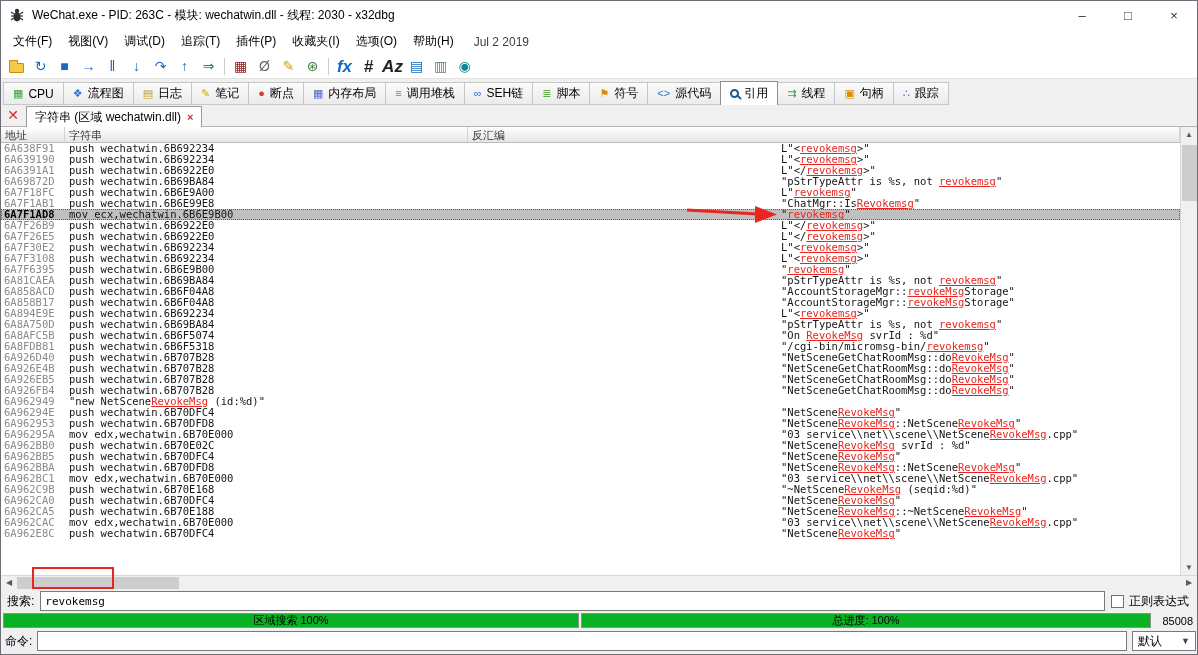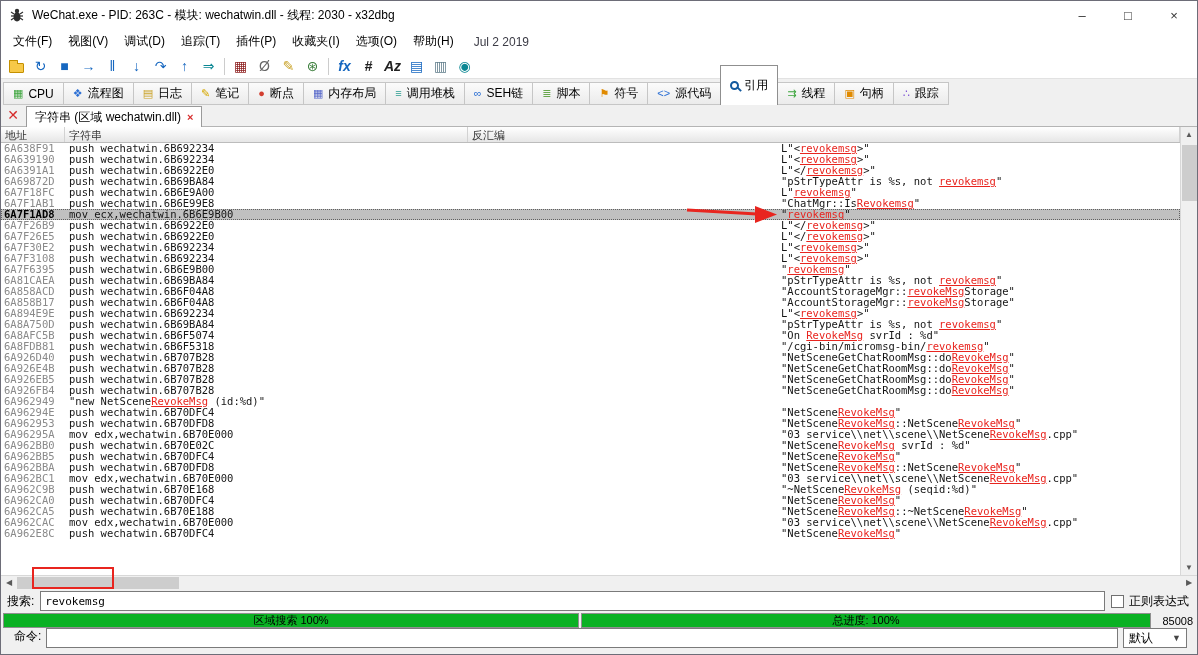--- a/index.html
+++ b/index.html
@@ -26,30 +26,30 @@
   .menubar{height:25px;flex:0 0 25px;background:#ffffff;display:flex;align-items:center;padding-left:4px;}
   .menu-items{display:flex;align-items:center;height:100%;}
   .menu-item{padding:4px 8px;font-size:12px;}
   .build-date{margin-left:12px;color:#3c3c46;font-size:12px;}
 
   
   .toolbar{height:25px;flex:0 0 25px;background:#ffffff;display:flex;align-items:center;gap:1px;
     padding-left:4px;border-bottom:1px solid #e2e2e2;}
   .tb-btn{width:23px;height:22px;display:flex;align-items:center;justify-content:center;}
   .tb-glyph{font-size:14px;line-height:1;}
-  .tb-text{font-size:14px;font-weight:bold;font-style:italic;}
+  .tb-text{font-size:17px;font-weight:bold;font-style:italic;}
   .tb-sep{width:1px;height:17px;background:#cccccc;margin:0 3px;}
   .icon-folder{width:15px;height:10px;background:#f7c948;border:1px solid #c49000;border-radius:1px;position:relative;margin-top:3px;display:inline-block;}
   .icon-folder::before{content:"";position:absolute;top:-4px;left:-1px;width:7px;height:3px;background:#f7c948;border:1px solid #c49000;border-bottom:none;border-radius:1px 1px 0 0;}
 
   
   .tabbar{height:26px;flex:0 0 26px;background:#f0f0f0;display:flex;align-items:flex-end;padding:0 0 0 2px;}
   .tab{height:23px;display:flex;align-items:center;gap:5px;padding:0 9px;font-size:12px;
     background:linear-gradient(#fbfbfb,#ebebeb);border:1px solid #c6c6c6;margin-right:-1px;}
-  .tab.active{height:40px;background:#ffffff;border:1px solid #8f8f8f;border-bottom:none;position:relative;z-index:2;}
+  .tab.active{height:24px;background:#ffffff;border:1px solid #8f8f8f;border-bottom:none;position:relative;z-index:2;}
   .tab-glyph{font-size:11px;line-height:1;}
   .mag-icon{width:9px;height:9px;border:2px solid #13599e;border-radius:50%;position:relative;display:inline-block;}
   .mag-icon::after{content:"";position:absolute;width:6px;height:2px;background:#13599e;transform:rotate(45deg);right:-5px;bottom:-2px;}
 
   
   .subtabbar{height:22px;flex:0 0 22px;background:#f0f0f0;display:flex;align-items:flex-end;padding-left:3px;gap:4px;border-bottom:1px solid #b4b4b4;}
   .close-all-btn{width:18px;height:18px;margin-bottom:2px;display:flex;align-items:center;justify-content:center;
     color:#d62b2b;font-weight:bold;font-size:14px;}
   .subtab{height:21px;display:flex;align-items:center;gap:6px;padding:0 8px;background:#ffffff;
     border:1px solid #9a9a9a;border-bottom:none;font-size:12px;margin-bottom:-1px;position:relative;z-index:2;}
@@ -93,21 +93,21 @@
 
   
   .progressrow{height:15px;flex:0 0 15px;display:flex;align-items:stretch;gap:2px;padding:0 2px;background:#f0f0f0;}
   .pbar{background:var(--progress-green);display:flex;align-items:center;justify-content:center;
     font-size:11px;color:#000;border:1px solid #8f8f8f;}
   .pbar-region{width:576px;flex:0 0 576px;}
   .pbar-total{flex:1 1 auto;}
   .pcount{width:42px;flex:0 0 42px;display:flex;align-items:center;justify-content:flex-end;font-size:11px;padding-right:2px;}
 
   
-  .commandrow{height:26px;flex:0 0 26px;display:flex;gap:5px;padding:0 10px;background:#f0f0f0;}
+  .commandrow{height:26px;flex:0 0 26px;display:flex;align-items:center;gap:5px;padding:0 1px;background:#f0f0f0;}
   .cmd-label{font-size:12px;padding-left:3px;}
   .cmd-input{flex:1 1 auto;height:20px;border:1px solid #7a7a7a;background:#fff;outline:none;
     font-family:"DejaVu Sans Mono","Liberation Mono",monospace;font-size:11px;padding:0 4px;}
   .cmd-profile{width:64px;flex:0 0 64px;height:20px;border:1px solid #7a7a7a;background:#ffffff;
     display:flex;align-items:center;justify-content:space-between;padding:0 5px;font-size:12px;}
   .cmd-profile .arrow{font-size:9px;color:#444;}
 
   
   .statusbar{height:24px;flex:0 0 24px;display:flex;align-items:center;background:#f0f0f0;
     border-top:1px solid #cfcfcf;font-size:12px;}

